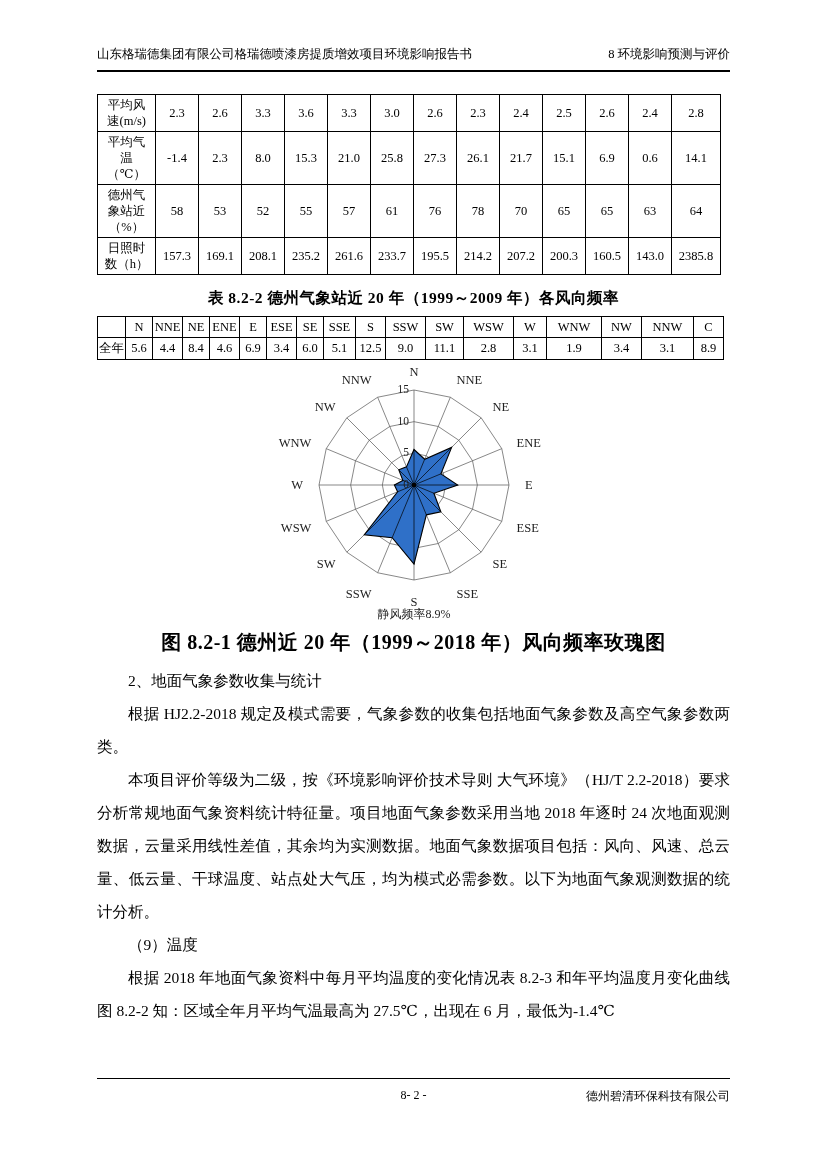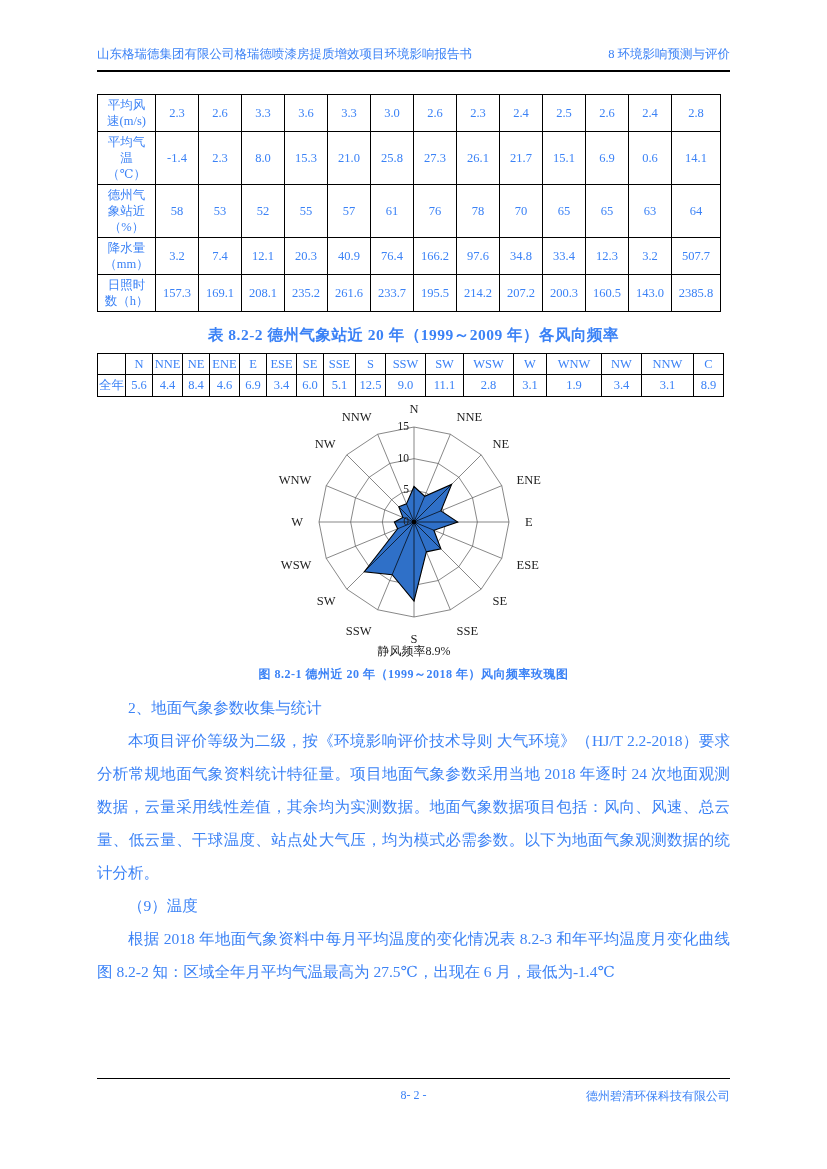--- a/index.html
+++ b/index.html
@@ -1,33 +1,33 @@
 <!DOCTYPE html>
 <html><head>
 <meta charset="utf-8">
 <style>
   html,body{margin:0;padding:0;background:#e8e8e8;}
   .page{width:827px;height:1169px;background:#ffffff;position:relative;overflow:hidden;
-        font-family:"Liberation Serif","DejaVu Serif",serif;color:#3b82f6;}
+        font-family:"Liberation Serif","DejaVu Serif",serif;color:#000000;}
   .content{position:absolute;left:97px;top:0;width:633px;}
   
   .header{display:flex;justify-content:space-between;align-items:flex-end;
           padding-top:46px;padding-bottom:7px;border-bottom:2px solid #000;font-size:12.5px;}
   
   table{border-collapse:collapse;table-layout:fixed;width:512px;text-align:center;}
   .met-table{margin-top:22px;font-size:12.5px;border:1.5px solid #000;}
   .met-table td{border:1px solid #000;padding:2px 6px;line-height:1.28;word-break:break-all;}
   .met-table td.rowlabel{padding:2px 5px;}
   .wind-table{font-size:12.5px;border:1.5px solid #000;}
   .wind-table td{border:1px solid #000;padding:2px 1px;line-height:1.3;word-break:break-all;}
   .tbl-caption{font-weight:bold;font-size:15.5px;text-align:center;margin:13px 0 7px;letter-spacing:.5px;}
   
   .rose-wrap{text-align:center;margin-top:3px;}
   .rose-wrap svg{display:inline-block;}
-  .fig-caption{font-weight:bold;font-size:12px;text-align:center;margin:2px 0 8px;letter-spacing:.5px;}
+  .fig-caption{font-weight:bold;font-size:20px;text-align:center;margin:2px 0 8px;letter-spacing:.5px;}
   
   .heading,.para{font-size:15.5px;line-height:33px;margin:0;text-indent:2em;}
   .para{text-align:justify;}
   
   .footer{position:absolute;left:97px;top:1078px;width:633px;border-top:1.5px solid #000;
           height:34px;font-size:12px;}
   .pagenum{position:absolute;left:0;right:0;top:9px;text-align:center;}
   .company{position:absolute;right:0;top:9px;}
 </style>
 </head>
@@ -99,36 +99,20 @@
             <td>55</td>
             <td>57</td>
             <td>61</td>
             <td>76</td>
             <td>78</td>
             <td>70</td>
             <td>65</td>
             <td>65</td>
             <td>63</td>
             <td>64</td>
-          </tr>
-          <tr>
-            <td class="rowlabel">降水量（mm）</td>
-            <td>3.2</td>
-            <td>7.4</td>
-            <td>12.1</td>
-            <td>20.3</td>
-            <td>40.9</td>
-            <td>76.4</td>
-            <td>166.2</td>
-            <td>97.6</td>
-            <td>34.8</td>
-            <td>33.4</td>
-            <td>12.3</td>
-            <td>3.2</td>
-            <td>507.7</td>
           </tr>
           <tr>
             <td class="rowlabel">日照时数（h）</td>
             <td>157.3</td>
             <td>169.1</td>
             <td>208.1</td>
             <td>235.2</td>
             <td>261.6</td>
             <td>233.7</td>
             <td>195.5</td>
@@ -268,20 +252,21 @@
           <text x="-5" y="-28.7" text-anchor="end" font-size="11.5" fill="#222">5</text>
           <text x="-5" y="-60.3" text-anchor="end" font-size="11.5" fill="#222">10</text>
           <text x="-5" y="-92.0" text-anchor="end" font-size="11.5" fill="#222">15</text>
           <text x="0" y="133" text-anchor="middle" font-size="12" fill="#222">静风频率8.9%</text>
         </svg>
     </div>
 
     <div class="fig-caption">图 8.2-1  德州近 20 年（1999～2018 年）风向频率玫瑰图</div>
 
     <p class="heading">2、地面气象参数收集与统计</p>
+    <p class="para">根据 HJ2.2-2018 规定及模式需要，气象参数的收集包括地面气象参数及高空气象参数两类。</p>
     <p class="para">本项目评价等级为二级，按《环境影响评价技术导则 大气环境》（HJ/T 2.2-2018）要求分析常规地面气象资料统计特征量。项目地面气象参数采用当地 2018 年逐时 24 次地面观测数据，云量采用线性差值，其余均为实测数据。地面气象数据项目包括：风向、风速、总云量、低云量、干球温度、站点处大气压，均为模式必需参数。以下为地面气象观测数据的统计分析。</p>
     <p class="heading">（9）温度</p>
     <p class="para">根据 2018 年地面气象资料中每月平均温度的变化情况表 8.2-3 和年平均温度月变化曲线图 8.2-2 知：区域全年月平均气温最高为 27.5℃，出现在 6 月，最低为-1.4℃</p>
   </div>
 
   <div class="footer">
     <span class="pagenum">8- 2 -</span>
     <span class="company">德州碧清环保科技有限公司</span>
   </div>
 </div>

